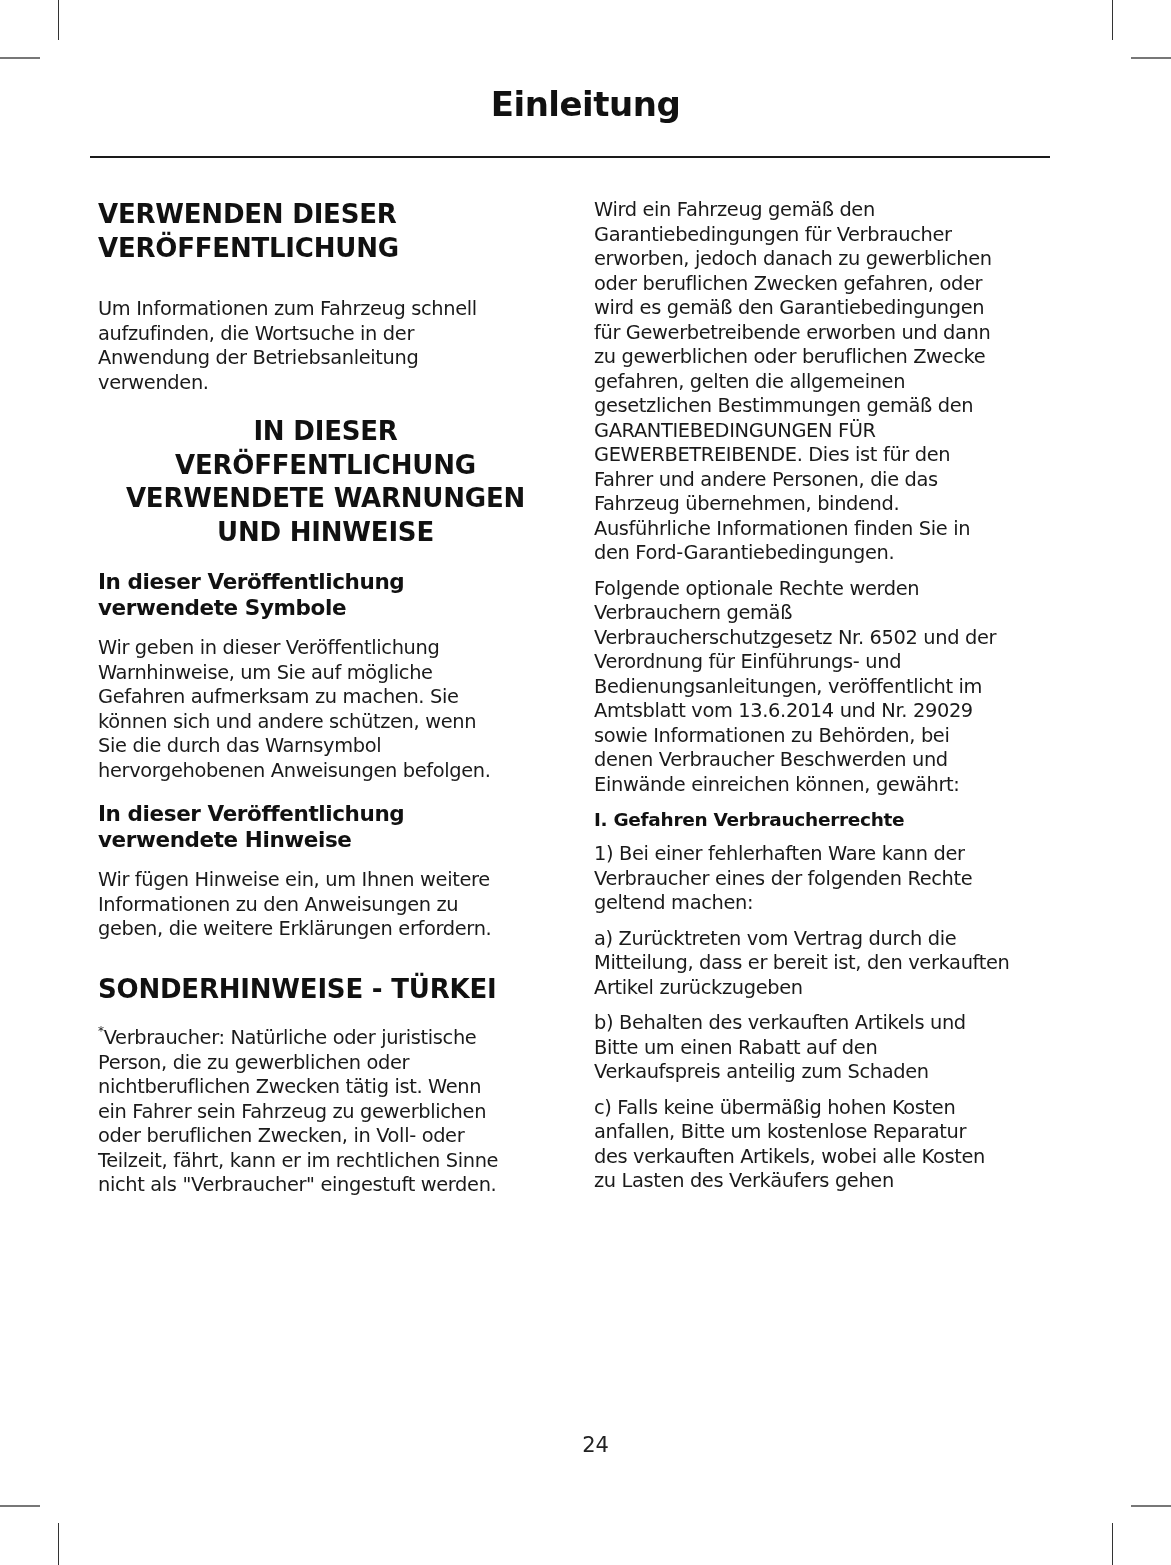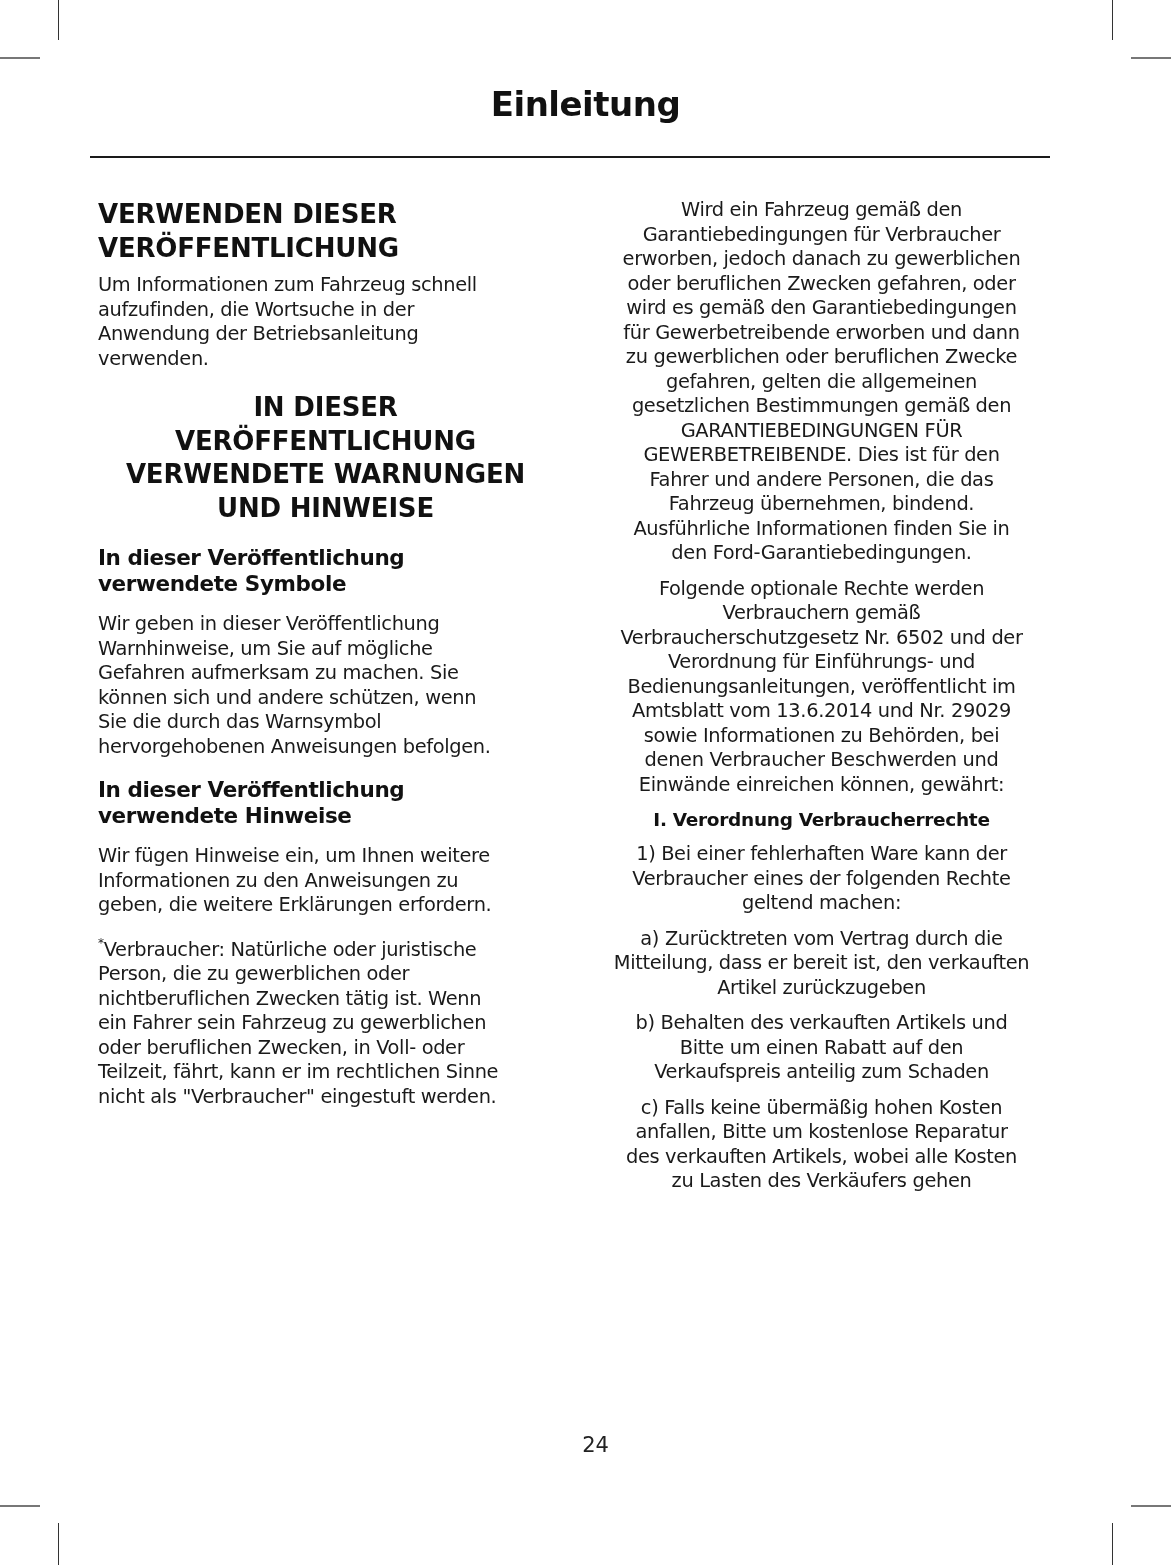--- a/index.html
+++ b/index.html
@@ -19,21 +19,21 @@
     font-weight: 700; font-size: 34px; letter-spacing: -0.5px;
     color: #111;
   }
   .title-rule {
     position: absolute; left: 90px; top: 156px; width: 960px; height: 2px;
     background: #1a1a1a;
   }
 
   .col { position: absolute; top: 198px; width: 455px; }
   .col.left { left: 98px; }
-  .col.right { left: 594px; text-align: center; }
+  .col.right { left: 594px; }
 
   .body-text {
     font-family: "DejaVu Sans", sans-serif;
     font-size: 19.4px; line-height: 24.5px; letter-spacing: -0.35px;
     margin: 0 0 11px 0; color: #1a1a1a;
     white-space: pre-line;
   }
   .h1 {
     font-family: "DejaVu Sans", sans-serif;
     font-weight: 700; font-size: 26px; line-height: 33.5px;
@@ -69,21 +69,21 @@
 <div class="crop h" style="left:1131px;top:1505px;width:40px;"></div>
 <div class="crop v" style="left:58px;top:1523px;height:42px;"></div>
 <div class="crop v" style="left:1112px;top:1523px;height:42px;"></div>
 
 <div class="page-title">Einleitung</div>
 <div class="title-rule"></div>
 
 <div class="col left">
   <h1 class="h1">VERWENDEN DIESER
 VERÖFFENTLICHUNG</h1>
-  <p class="body-text" style="margin-top:8px;">Um Informationen zum Fahrzeug schnell
+  <p class="body-text" style="margin-top:32px;">Um Informationen zum Fahrzeug schnell
 aufzufinden, die Wortsuche in der
 Anwendung der Betriebsanleitung
 verwenden.</p>
 
   <h1 class="h1" style="margin-top:20px;text-align:center;">IN DIESER
 VERÖFFENTLICHUNG
 VERWENDETE WARNUNGEN
 UND HINWEISE</h1>
   <h2 class="h2" style="margin-top:20px;">In dieser Veröffentlichung
 verwendete Symbole</h2>
@@ -92,20 +92,21 @@
 Gefahren aufmerksam zu machen. Sie
 können sich und andere schützen, wenn
 Sie die durch das Warnsymbol
 hervorgehobenen Anweisungen befolgen.</p>
   <h2 class="h2" style="margin-top:18px;">In dieser Veröffentlichung
 verwendete Hinweise</h2>
   <p class="body-text" style="margin-top:15px;">Wir fügen Hinweise ein, um Ihnen weitere
 Informationen zu den Anweisungen zu
 geben, die weitere Erklärungen erfordern.</p>
 
+  <h1 class="h1" style="margin-top:31px;">SONDERHINWEISE - TÜRKEI</h1>
   <p class="body-text" style="margin-top:20px;"><sup class="star">*</sup><span>Verbraucher: Natürliche oder juristische
 Person, die zu gewerblichen oder
 nichtberuflichen Zwecken tätig ist. Wenn
 ein Fahrer sein Fahrzeug zu gewerblichen
 oder beruflichen Zwecken, in Voll- oder
 Teilzeit, fährt, kann er im rechtlichen Sinne
 nicht als "Verbraucher" eingestuft werden.</span></p>
 </div>
 
 <div class="col right">
@@ -126,21 +127,21 @@
 den Ford-Garantiebedingungen.</p>
   <p class="body-text">Folgende optionale Rechte werden
 Verbrauchern gemäß
 Verbraucherschutzgesetz Nr. 6502 und der
 Verordnung für Einführungs- und
 Bedienungsanleitungen, veröffentlicht im
 Amtsblatt vom 13.6.2014 und Nr. 29029
 sowie Informationen zu Behörden, bei
 denen Verbraucher Beschwerden und
 Einwände einreichen können, gewährt:</p>
-  <h3 class="h3">I. Verordnung Verbraucherrechte</h3>
+  <h3 class="h3">I. Gefahren Verbraucherrechte</h3>
   <p class="body-text">1) Bei einer fehlerhaften Ware kann der
 Verbraucher eines der folgenden Rechte
 geltend machen:</p>
   <p class="body-text">a) Zurücktreten vom Vertrag durch die
 Mitteilung, dass er bereit ist, den verkauften
 Artikel zurückzugeben</p>
   <p class="body-text">b) Behalten des verkauften Artikels und
 Bitte um einen Rabatt auf den
 Verkaufspreis anteilig zum Schaden</p>
   <p class="body-text">c) Falls keine übermäßig hohen Kosten

